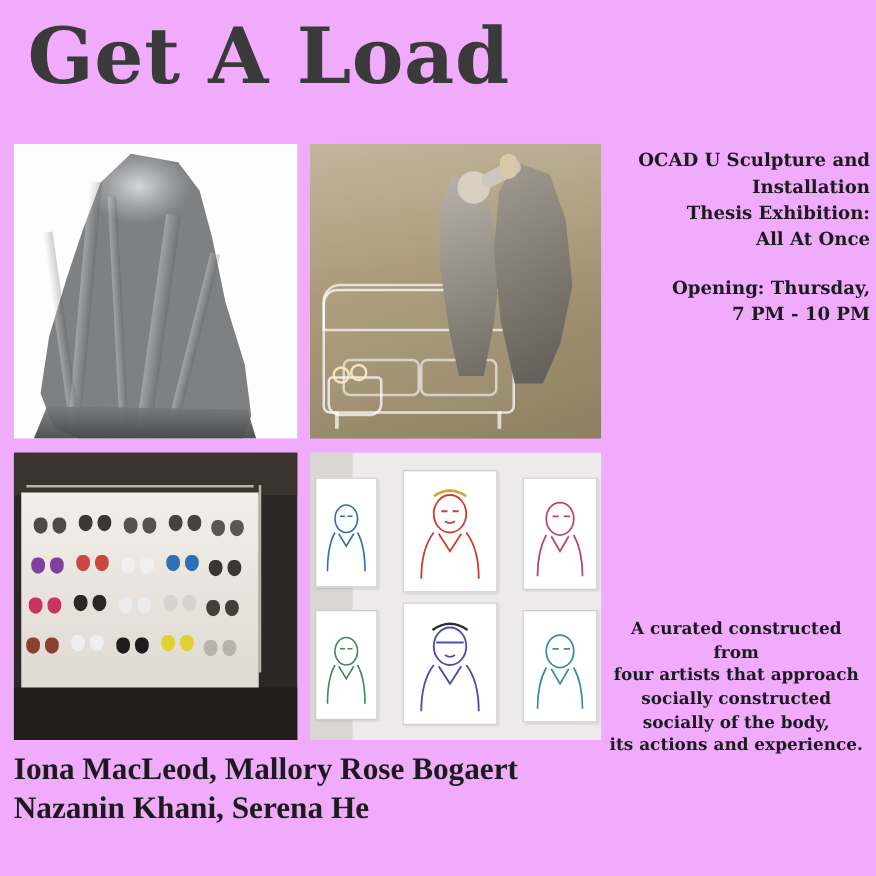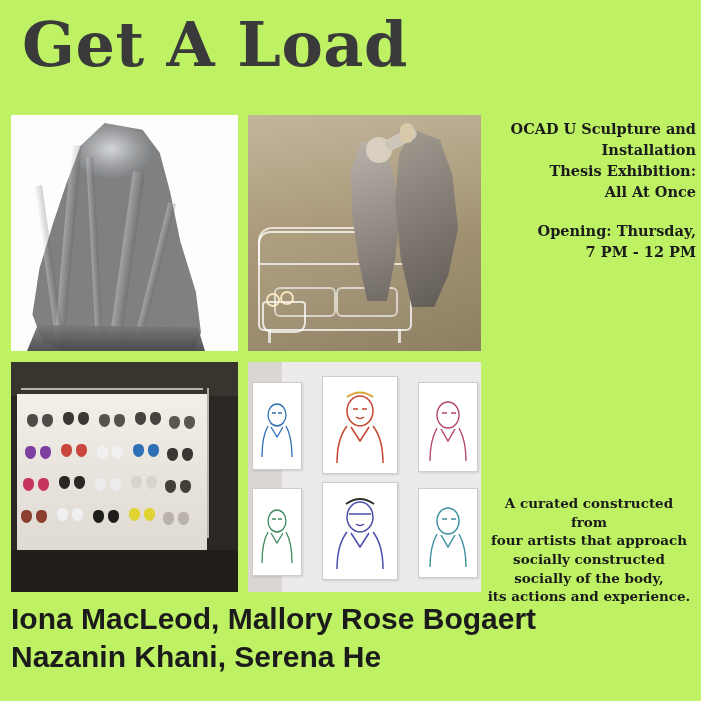--- a/index.html
+++ b/index.html
@@ -11,21 +11,21 @@
     width: 701px;
     height: 701px;
     position: relative;
     overflow: hidden;
     font-family: "Liberation Serif", serif;
     color: #231f20;
   }
   .poster {
     position: absolute;
     inset: 0;
-    background: #bef264;
+    background: #f0abfc;
   }
 
   
   .title {
     position: absolute;
     left: 22px;
     top: 14px;
     font-family: "DejaVu Serif", serif;
     font-weight: bold;
     font-size: 62px;
@@ -157,23 +157,23 @@
     font-size: 13.5px;
     line-height: 1.38;
     color: #1b1b1b;
   }
 
   
   .artists {
     position: absolute;
     left: 11px;
     top: 600px;
-    font-family: Liberation Sans, sans-serif;
+    font-family: Liberation Serif, serif;
     font-weight: bold;
-    font-size: 30px;
+    font-size: 25px;
     line-height: 1.25;
     color: #1b1b1b;
     white-space: nowrap;
   }
 </style>
 </head>
 <body>
 
 <div class="poster">
 
@@ -379,21 +379,21 @@
 
   <div class="info">
     <div class="block">
       <div>OCAD U Sculpture and</div>
       <div>Installation</div>
       <div>Thesis Exhibition:</div>
       <div>All At Once</div>
     </div>
     <div class="block">
       <div>Opening: Thursday,</div>
-      <div>7 PM - 12 PM</div>
+      <div>7 PM - 10 PM</div>
     </div>
   </div>
 
   <div class="curated">
     <div>A curated constructed from</div>
     <div>four artists that approach</div>
     <div>socially constructed</div>
     <div>socially of the body,</div>
     <div>its actions and experience.</div>
   </div>

